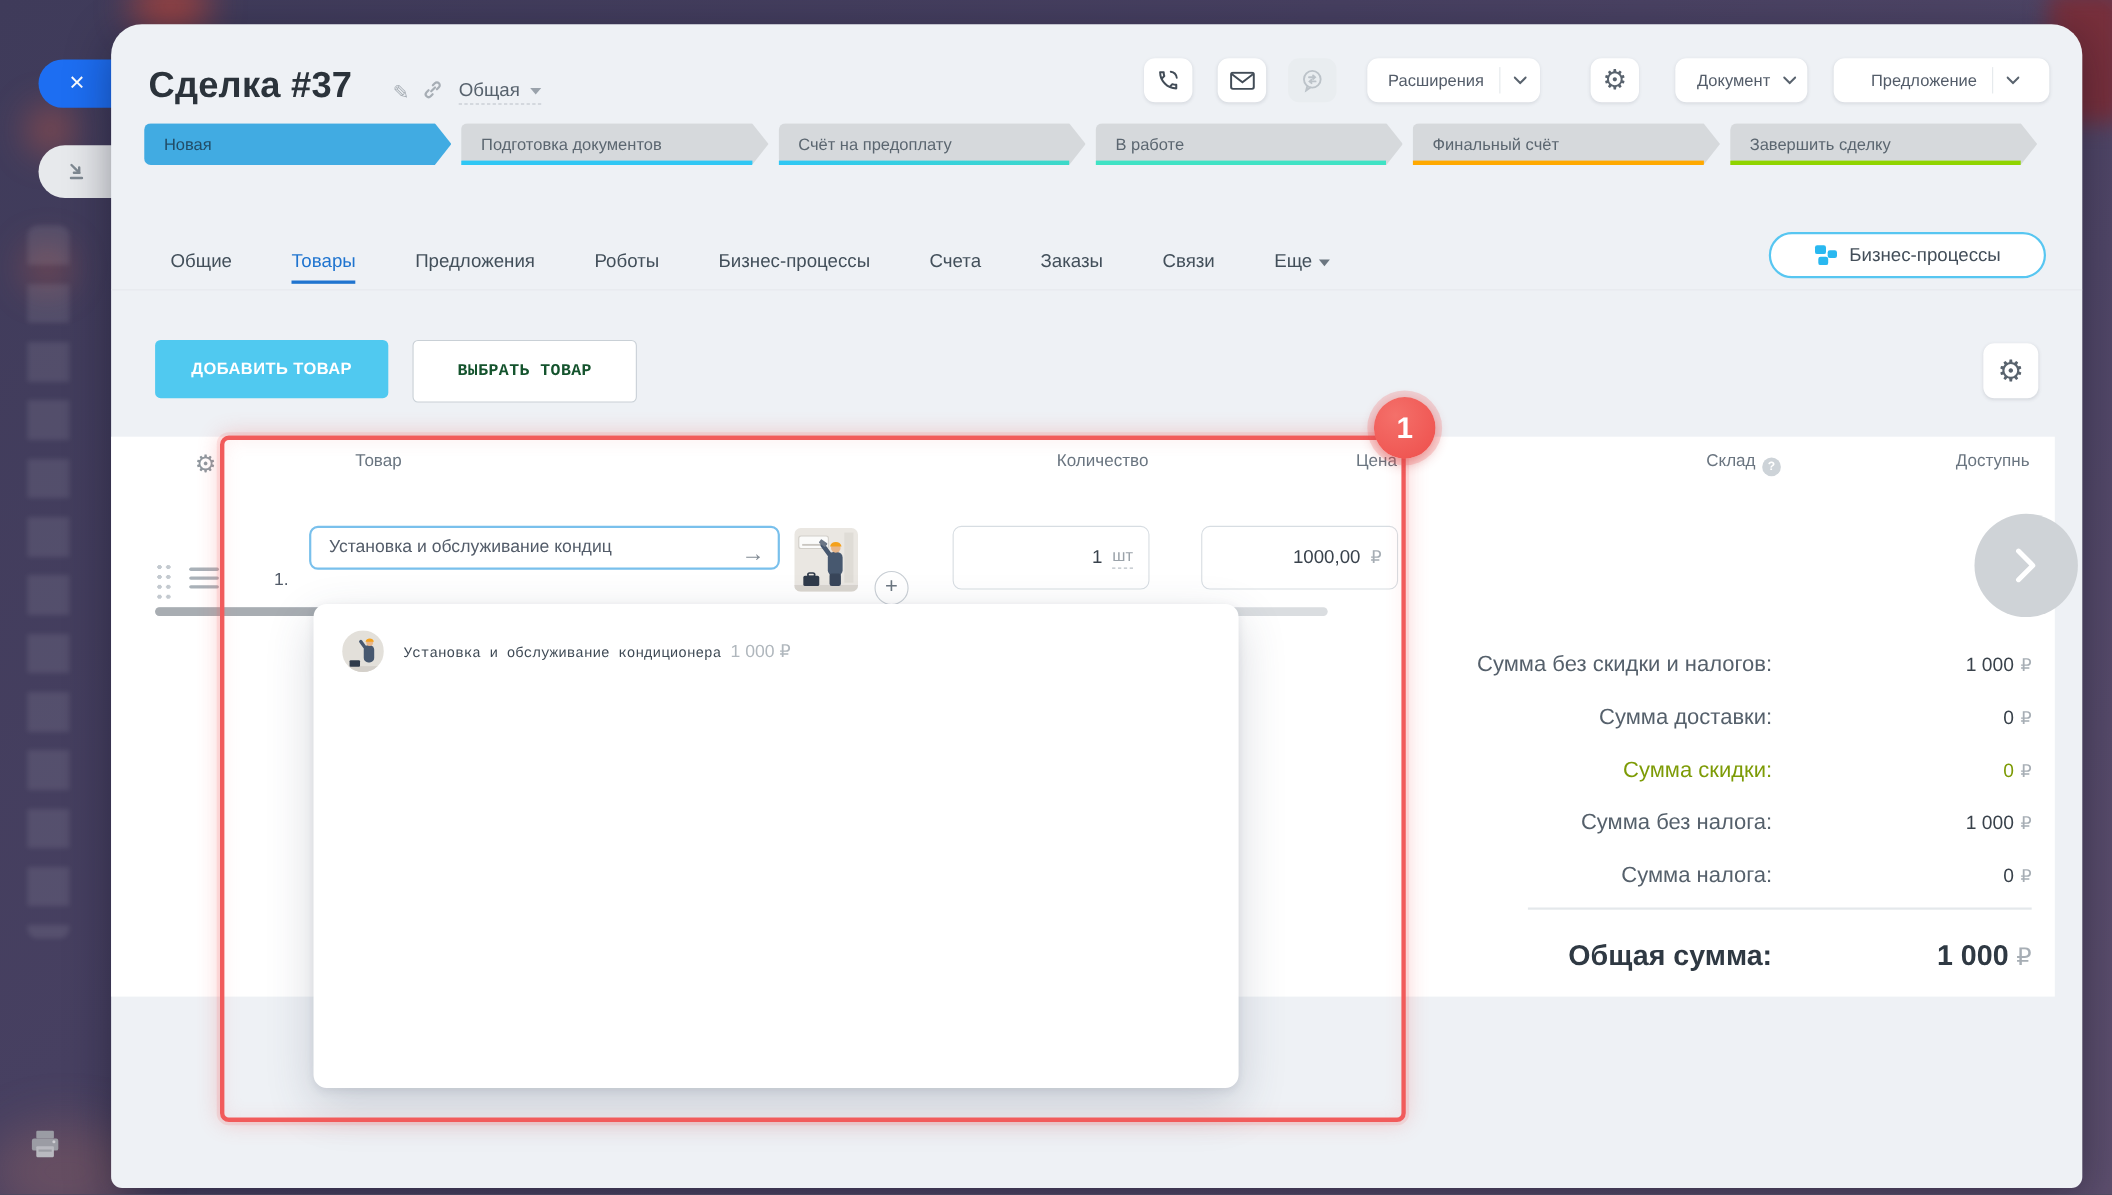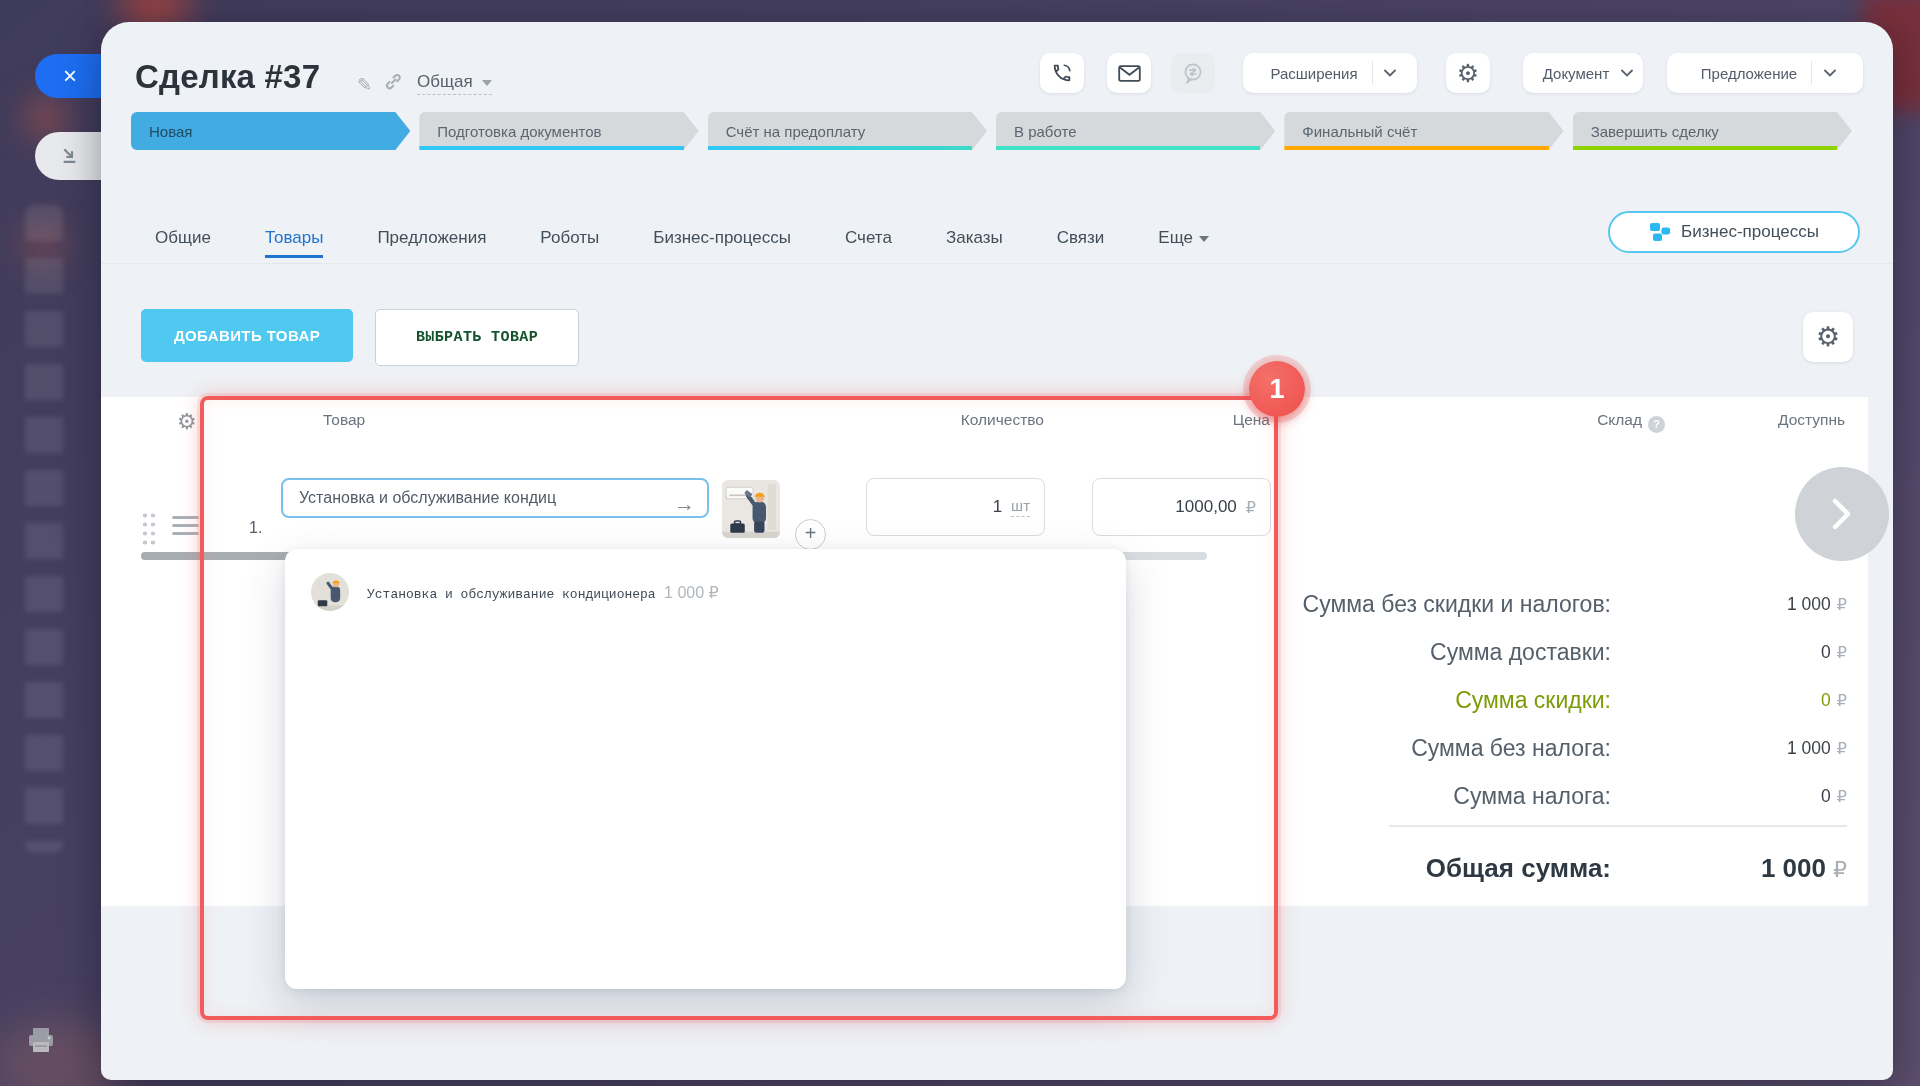--- a/index.html
+++ b/index.html
@@ -75,21 +75,21 @@
   .tool-gear { left:1702px; top:290px; width:50px; height:50px; background:#fff; border-radius:10px;
     box-shadow:0 1px 3px rgba(85,92,105,.16); display:flex; align-items:center; justify-content:center; cursor:pointer; }
 
   
   .white-panel { left:0; top:375px; width:1767px; height:509px; background:#fff; }
   .hdr-gear { left:76px; top:387px; font-size:22px; color:#8e979e; cursor:pointer; }
   .th { top:389px; font-size:15.5px; color:#6a7580; white-space:nowrap; }
   .th-product { left:189px;margin-left:33px; }
   .th-qty { left:743px; width:200px; text-align:right; }
   .th-price { left:969px; width:200px; text-align:right; }
-  .th-wh { left:1404px; width:160px; text-align:right; }
+  .th-wh { left:1404px; width:160px; text-align:center; }
   .help-badge { display:inline-flex; width:17px; height:17px; border-radius:50%; background:#cdd3d8; color:#fff;
     font-size:11px; font-weight:700; align-items:center; justify-content:center; vertical-align:-3px; margin-left:6px; cursor:pointer; }
   .th-avail { left:1677px; width:88px; overflow:hidden; }
 
   
   .drag-dots { left:40px; top:489px; width:16px; height:34px; cursor:grab;
     background-image: radial-gradient(circle, #c3c9cf 1.8px, transparent 2.2px);
     background-size: 8px 9px; }
   .row-menu { left:71px; top:494px; width:27px; cursor:pointer; }
   .row-menu i { display:block; height:3px; background:#a9b1b8; border-radius:2px; margin-bottom:5px; }
@@ -114,21 +114,21 @@
   .dropdown { left:184px; top:527px; width:841px; height:440px; background:#fff; border-radius:12px; z-index:5;
     box-shadow:0 16px 44px rgba(55,65,90,.20), 0 2px 8px rgba(55,65,90,.10); }
   .dd-item { display:flex; align-items:center; gap:18px; padding:24px 0 0 26px; cursor:pointer; }
   .dd-avatar { width:38px; height:38px; border-radius:50%; overflow:hidden; flex:none; }
   .dd-name { font-size:13px; color:#3f4a55;font-family:Liberation Mono, monospace; }
   .dd-price { font-size:16px; color:#b0b7bd; margin-left:4px; }
 
   
   .summary { left:1000px; top:558px; width:746px; z-index:3; }
   .sum-row { height:48px; display:flex; align-items:center; }
-  .sum-label { flex:1; text-align:right; font-size:23px; color:#55606b; }
+  .sum-label { flex:1; text-align:right; font-size:20px; color:#55606b; }
   .sum-valcol { width:236px; text-align:right; font-size:17.5px; color:#39424b; }
   .sum-valcol .rub { font-size:16px; padding-left:6px; }
   .sum-row.green .sum-label, .sum-row.green .val { color:#7d9b06; }
   .sum-divider { left:1288px; top:803px; width:458px; height:2px; background:#e4e8eb; }
   .total-row { left:1000px; top:822px; width:746px; height:48px; display:flex; align-items:center; z-index:3; }
   .total-label { flex:1; text-align:right; font-size:26px; font-weight:700; color:#2f3943; }
   .total-valcol { width:236px; text-align:right; font-size:26px; font-weight:700; color:#2f3943; }
   .total-valcol .rub { font-size:22px; font-weight:400; padding-left:7px; }
 
   .next-circle { left:1694px; top:445px; width:94px; height:94px; border-radius:50%; background:#cfd3d7;
@@ -204,21 +204,21 @@
       </svg>
     </div>
     <div class="topbtn sq disabled" style="left:1070px;">
       <svg width="22" height="22" viewBox="0 0 22 22" fill="none" stroke="#bcc3c9" stroke-width="1.7" stroke-linecap="round">
         <circle cx="11" cy="10" r="7.6"></circle>
         <path d="M6.3 16.8 L5.4 20.3 L9.2 17.6"></path>
         <path d="M8 8.2 h5.4 M11.7 6.6 l1.8 1.6 -1.8 1.6"></path>
         <path d="M14 12 h-5.4 M10.3 10.4 l-1.8 1.6 1.8 1.6"></path>
       </svg>
     </div>
-    <div class="topbtn" style="left:1142px; width:174px;">
+    <div class="topbtn" style="left:1142px; width:157px;">
       <span class="lbl">Расширения</span>
       <span class="chev-zone divided">
         <svg width="12" height="8" viewBox="0 0 12 8" fill="none" stroke="#59636e" stroke-width="1.8" stroke-linecap="round">
             <path d="M1 1.5 L6 6.5 L11 1.5"></path>
           </svg>
       </span>
     </div>
     <div class="topbtn sq" style="left:1345px;">
       <span class="gear-glyph">⚙</span>
     </div>

